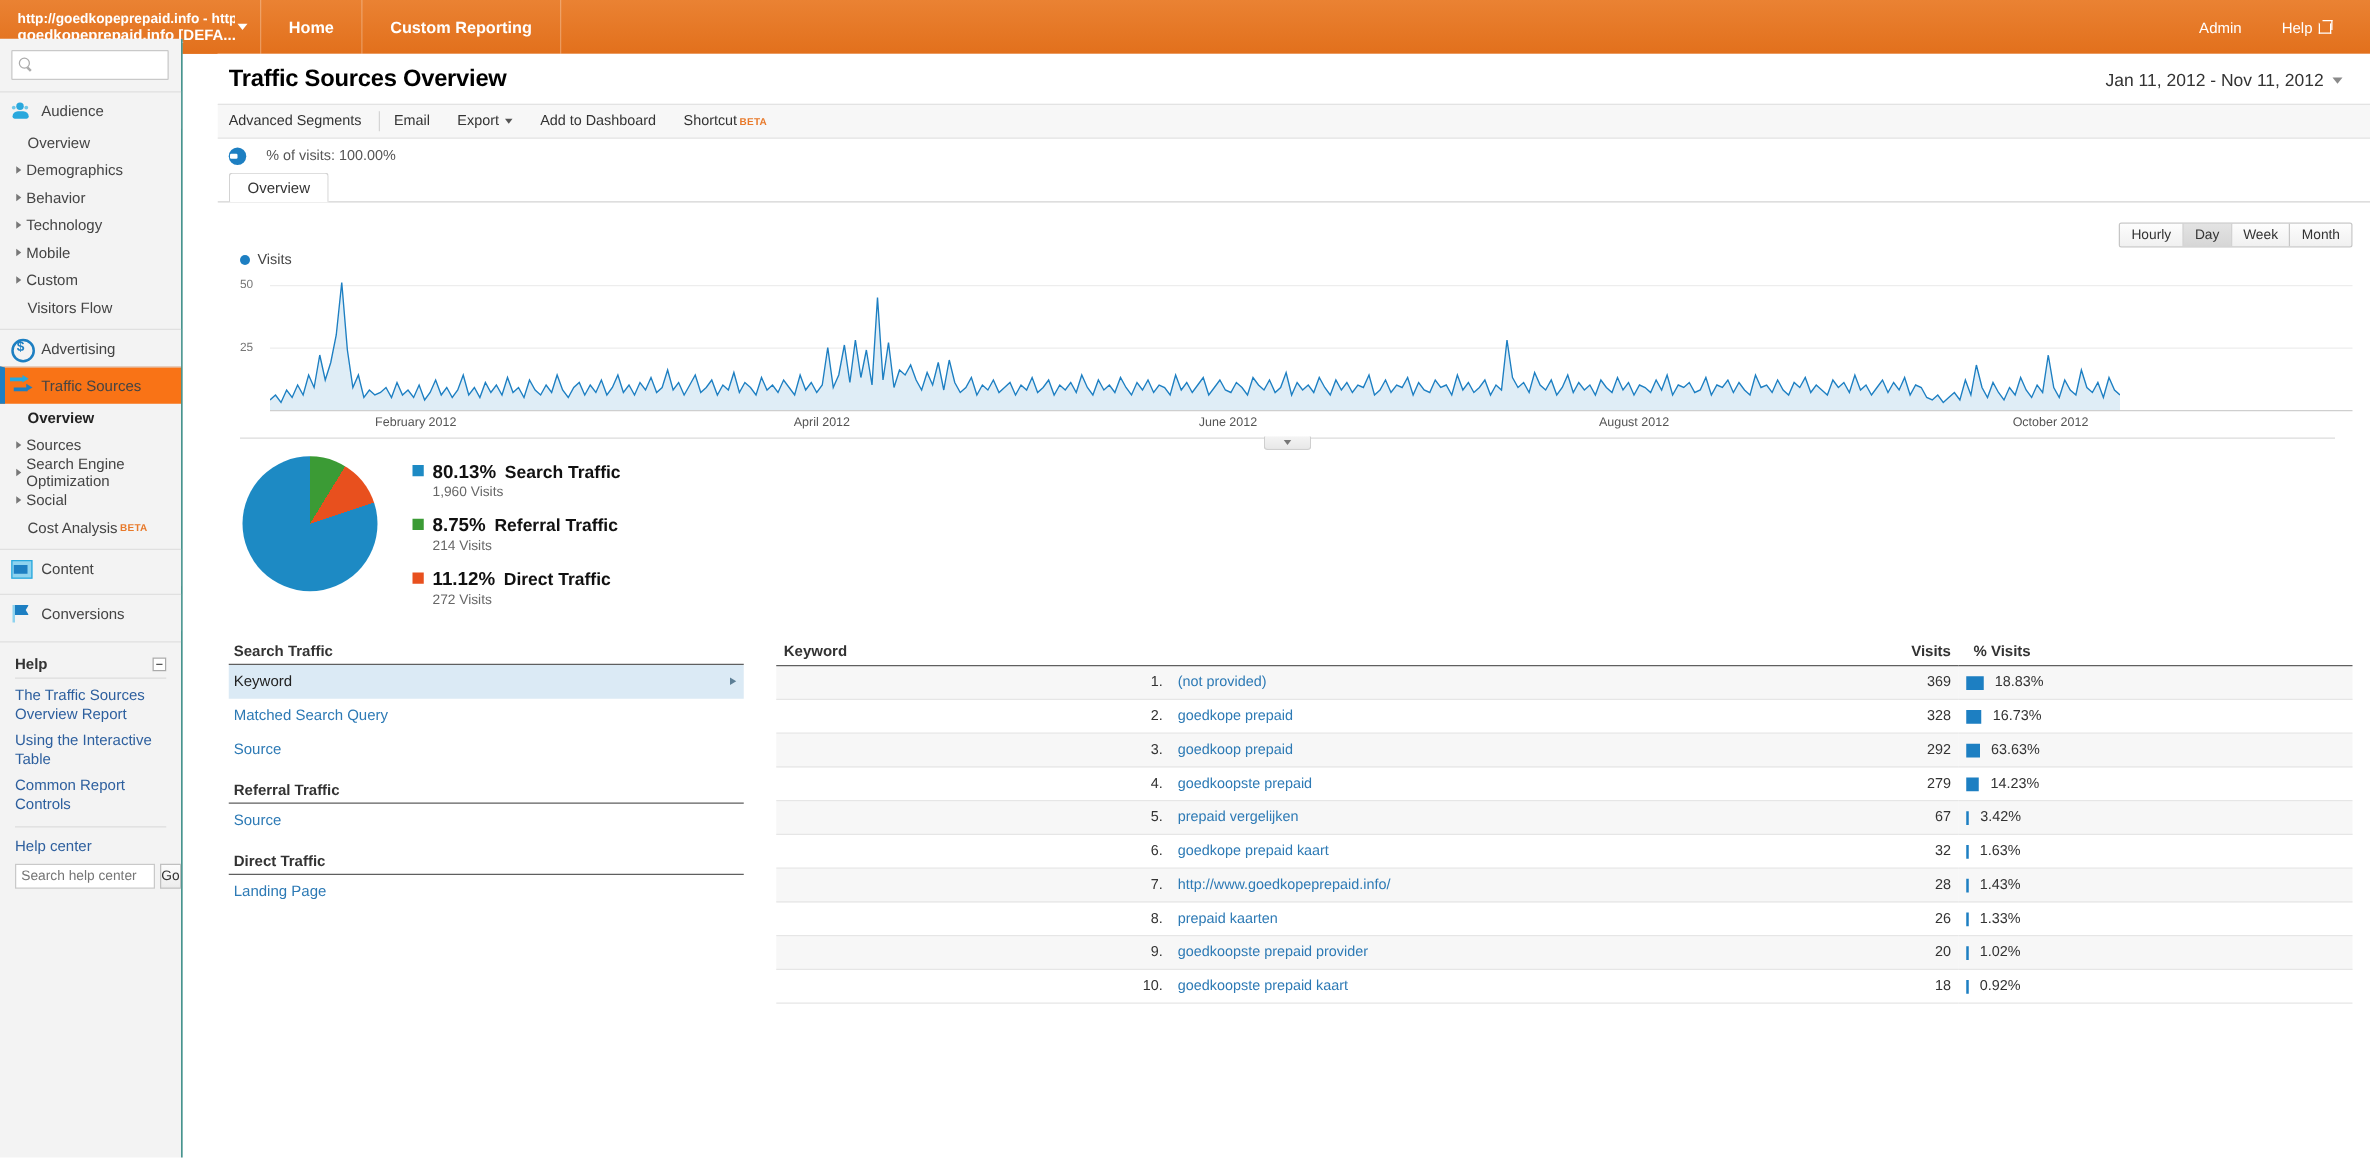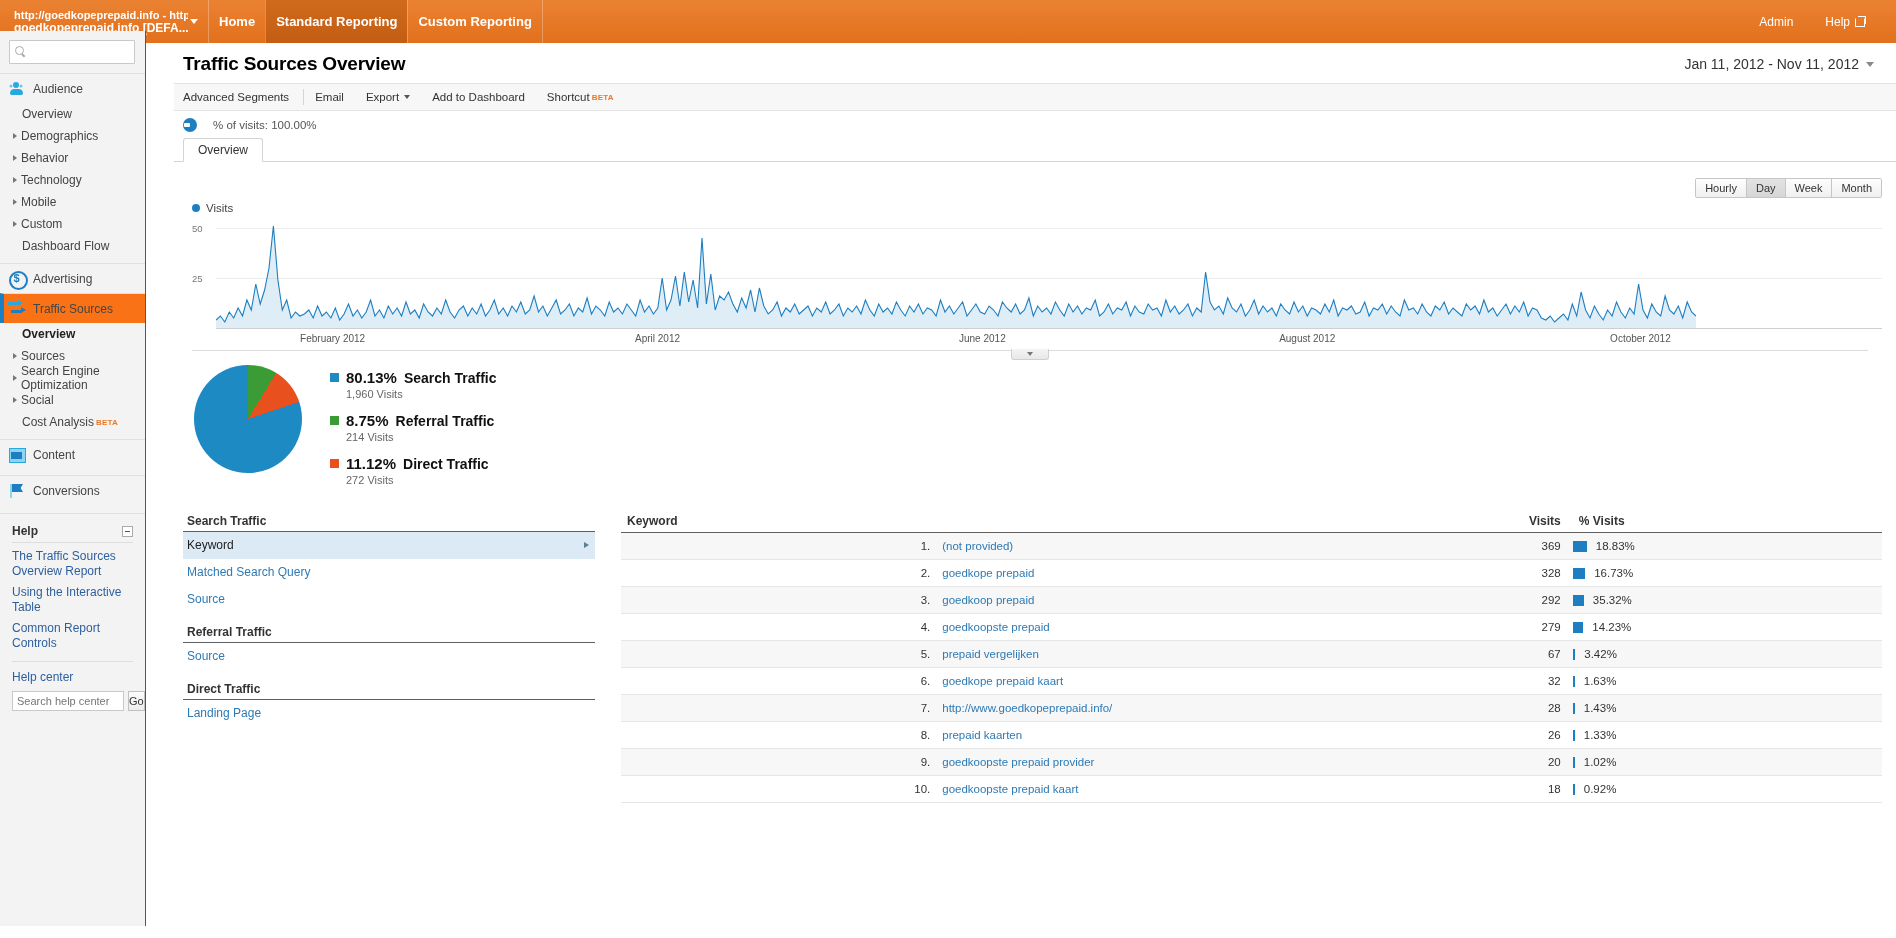--- a/index.html
+++ b/index.html
@@ -31,21 +31,21 @@
   .acct-line1 { font-size: 11px; font-weight: bold; white-space: nowrap; overflow: hidden; }
   .acct-line2 { font-size: 12px; font-weight: bold; white-space: nowrap; overflow: hidden; }
   .acct-caret {
     position: absolute; right: 10px; top: 19px;
     width: 0; height: 0;
     border-left: 4px solid transparent; border-right: 4px solid transparent;
     border-top: 5px solid #fff;
   }
   .topnav { display: flex; align-items: stretch; flex: none; }
   .topnav .tab {
-    padding: 0 10px; display: flex; align-items: center;
+    padding: 0 22px; display: flex; align-items: center;
     color: #fff; font-weight: bold; font-size: 13px;
     cursor: pointer; white-space: nowrap;
     border-left: 1px solid rgba(255,255,255,0.28);
   }
   .topnav .tab:last-child { border-right: 1px solid rgba(255,255,255,0.28); }
   .topnav .tab.active { background: #cf6518; background-image: linear-gradient(#d06a1c, #c25d13); }
   .topright { margin-left: auto; display: flex; align-items: center; padding-right: 14px; }
   .topright .tlink {
     color: #fff; font-weight: normal; font-size: 12px;
     padding: 0 16px; cursor: pointer; white-space: nowrap;
@@ -388,21 +388,20 @@
 <div id="app">
 
   <div class="topbar">
     <div class="acct-switcher">
       <div class="acct-line1">http://goedkopeprepaid.info - http:...</div>
       <div class="acct-line2">goedkopeprepaid.info [DEFA...</div>
       <span class="acct-caret"></span>
     </div>
     <div class="topnav">
       <div class="tab">Home</div>
-      <div class="tab active">Standard Reporting</div>
       <div class="tab">Custom Reporting</div>
     </div>
     <div class="topright">
       <div class="tlink">Admin</div>
       <div class="tlink help-icon-box">
         <span>Help</span>
         <span class="ext-icon"></span>
       </div>
     </div>
   </div>
@@ -437,21 +436,21 @@
     </div>
     <div class="subitem lvl-arrow">
       <span class="arrow-r"></span>
       <span>Mobile</span>
     </div>
     <div class="subitem lvl-arrow">
       <span class="arrow-r"></span>
       <span>Custom</span>
     </div>
     <div class="subitem">
-      <span>Dashboard Flow</span>
+      <span>Visitors Flow</span>
     </div>
     <div class="sb-gap"></div>
 
     <div class="sec-head">
       <span class="ico ico-advertising"></span>
       <span class="lbl">Advertising</span>
     </div>
 
     <div class="sec-head active">
       <span class="ico ico-traffic">
@@ -669,21 +668,21 @@
                   </div>
                 </td>
               </tr>
               <tr class="odd">
                 <td class="kw-rank">3.</td>
                 <td class="kw-name"><a>goedkoop prepaid</a></td>
                 <td class="kw-visits">292</td>
                 <td class="kw-pctcell">
                   <div class="pct-wrap">
                     <span class="pct-bar" style="width: 11.1px;"></span>
-                    <span class="pct-txt">35.32%</span>
+                    <span class="pct-txt">63.63%</span>
                   </div>
                 </td>
               </tr>
               <tr class="">
                 <td class="kw-rank">4.</td>
                 <td class="kw-name"><a>goedkoopste prepaid</a></td>
                 <td class="kw-visits">279</td>
                 <td class="kw-pctcell">
                   <div class="pct-wrap">
                     <span class="pct-bar" style="width: 10.6px;"></span>

